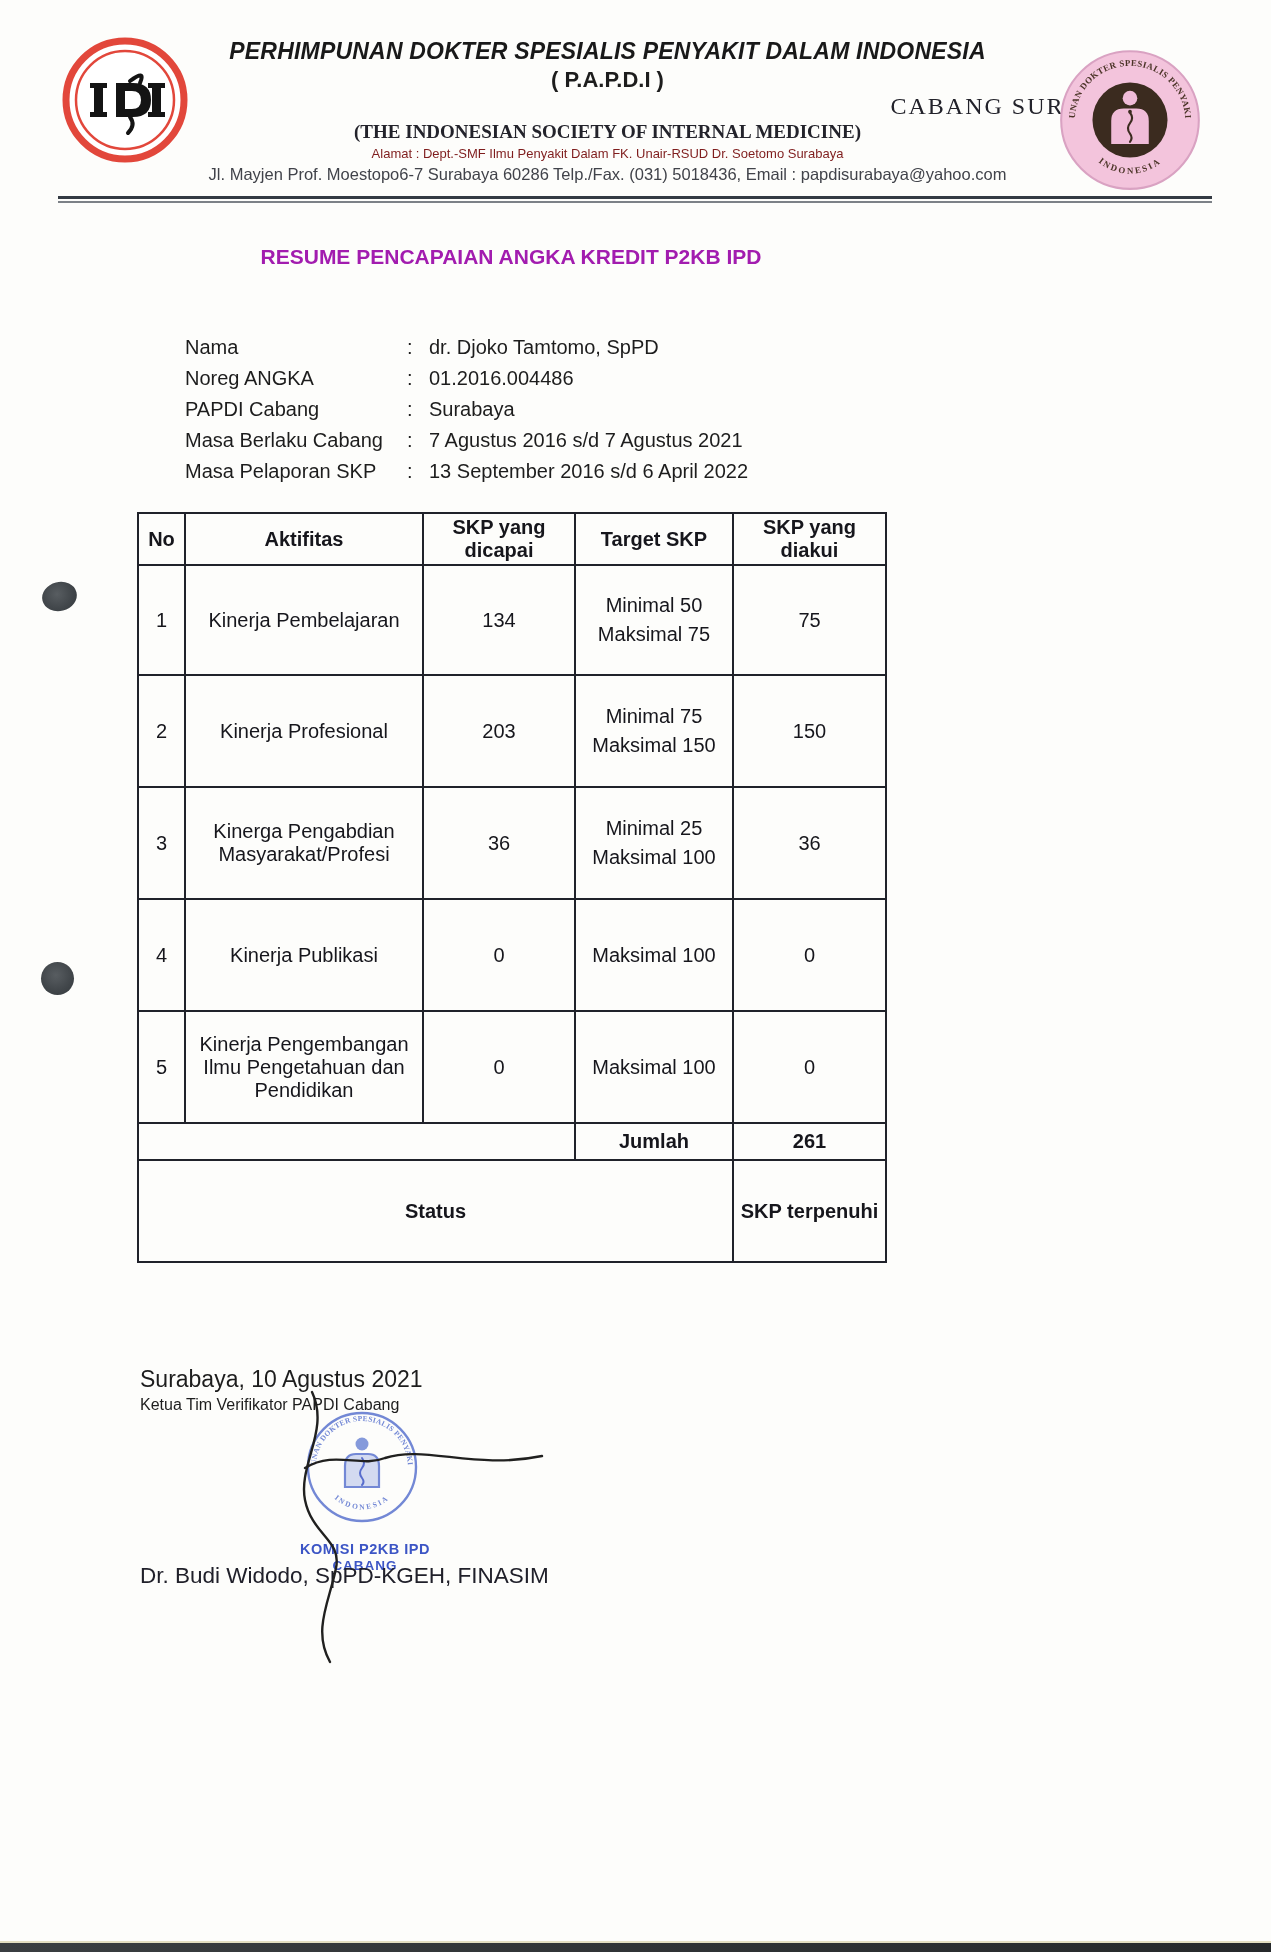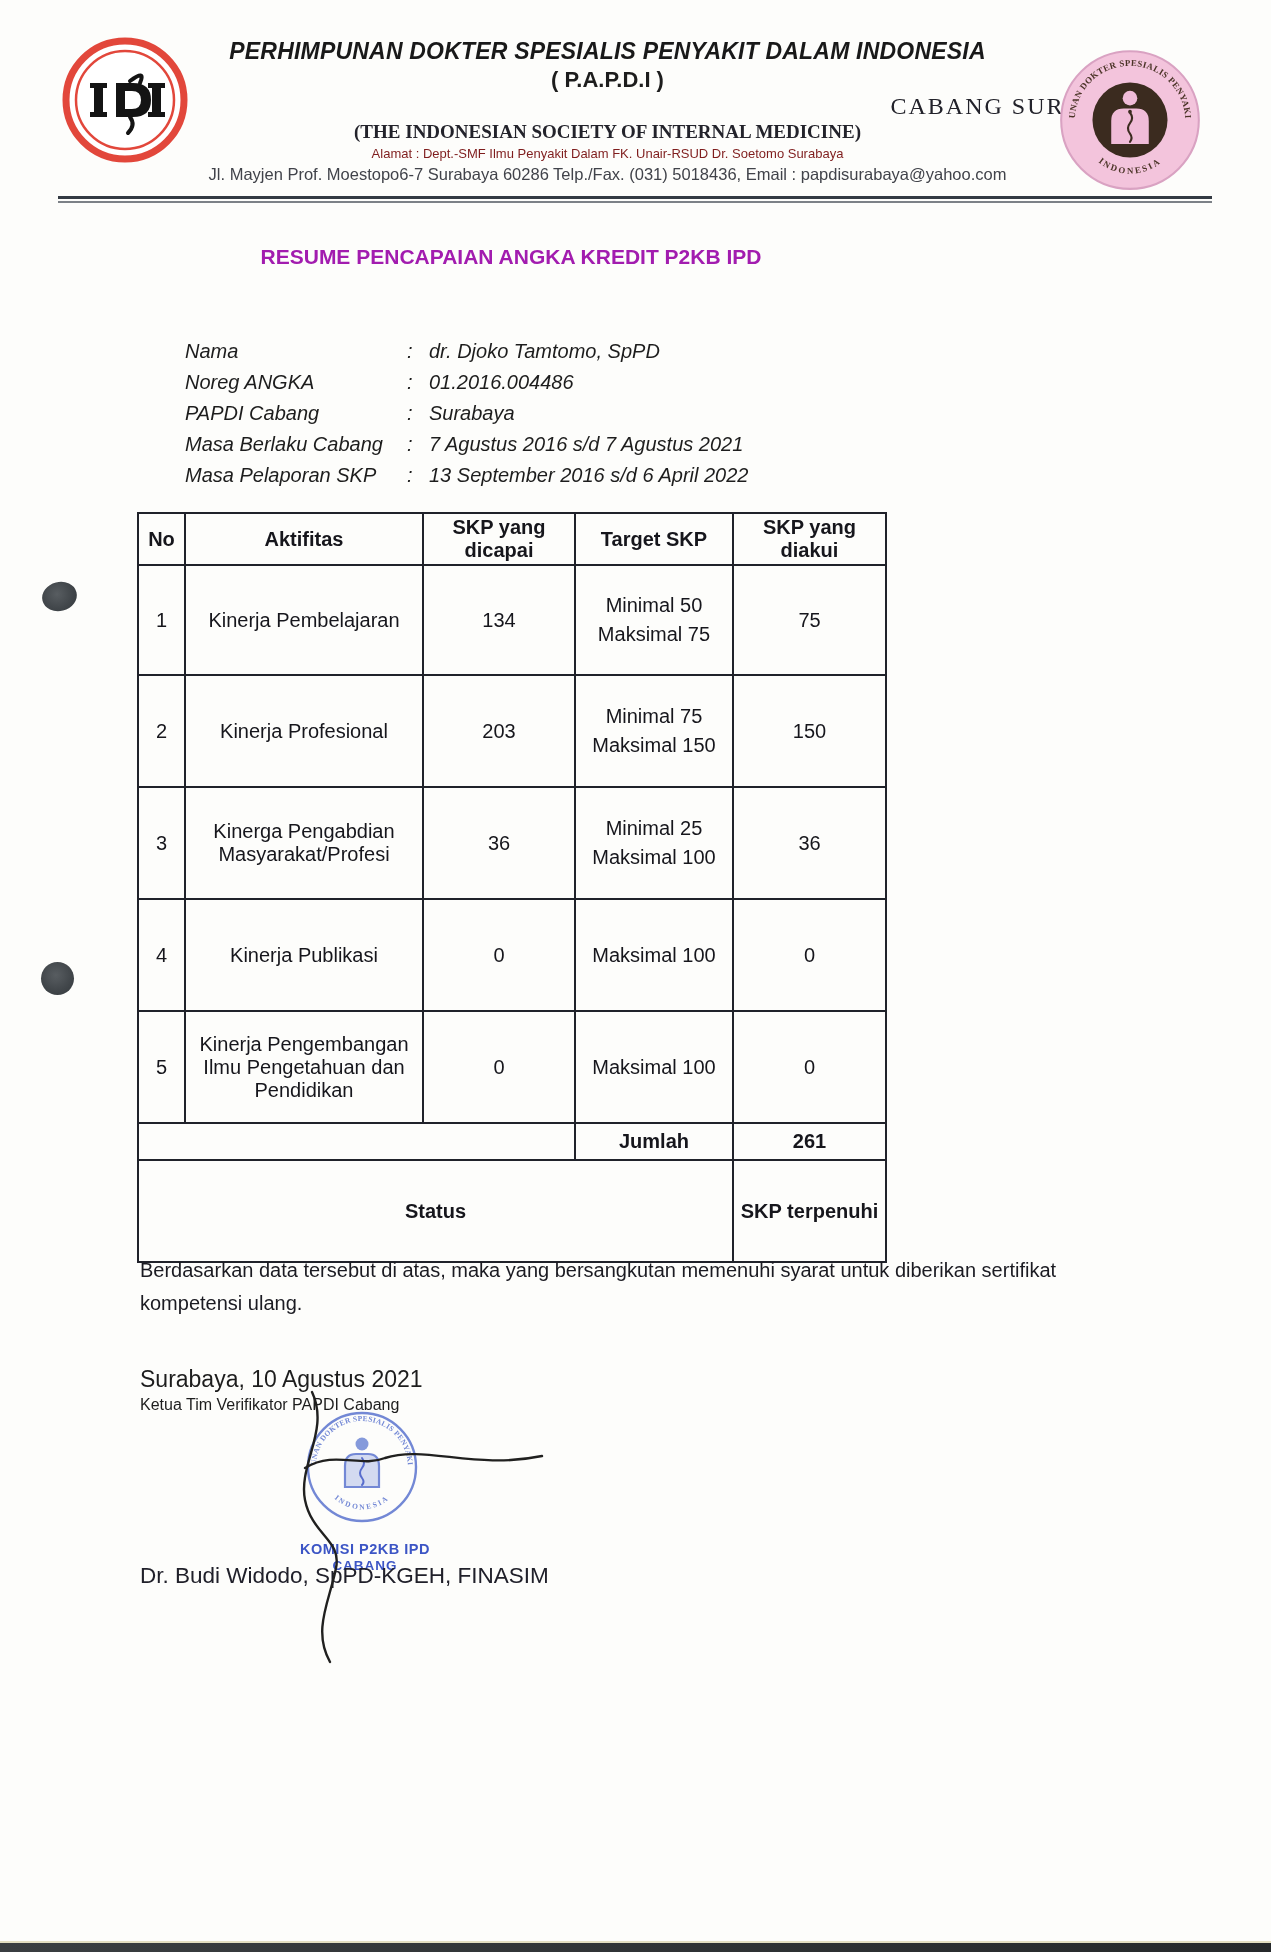--- a/index.html
+++ b/index.html
@@ -20,21 +20,21 @@
   .logo-left{position:absolute;left:60px;top:34px;width:130px;height:132px;}
   .logo-right{position:absolute;left:1056px;top:46px;width:148px;height:146px;}
   .head-rule{position:absolute;left:58px;top:196px;width:1154px;}
   .head-rule .r1{height:3px;background:#333a43;}
   .head-rule .r2{height:2px;background:transparent;}
   .head-rule .r3{height:1.5px;background:#7c8187;}
   
   .doc-title{position:absolute;left:137px;top:245px;width:748px;text-align:center;font-size:21px;font-weight:bold;color:#a21caf;}
   
   .info-block{position:absolute;left:185px;top:332px;width:760px;font-size:20px;}
-  .info-row{display:flex;height:31px;align-items:flex-end;font-style:italic;}
+  .info-row{display:flex;height:31px;align-items:center;}
   .info-label{width:222px;flex:none;}
   .info-colon{width:22px;flex:none;}
   .info-value{flex:1;}
   
   .skp-table{position:absolute;left:137px;top:512px;border-collapse:collapse;table-layout:fixed;width:748px;font-size:20px;color:#16161c;}
   .skp-table td,.skp-table th{border:2.4px solid #20222a;text-align:center;vertical-align:middle;padding:2px 6px;overflow:hidden;}
   .skp-table th{font-size:20px;font-weight:bold;}
   tr.hrow{height:40px;}
   tr.brow1{height:110px;} tr.brow{height:112px;}
   tr.jrow{height:37px;} tr.srow{height:102px;}
@@ -220,21 +220,20 @@
       <td class="bold">Jumlah</td>
       <td class="bold">261</td>
     </tr>
     <tr class="srow">
       <td colspan="4" class="bold">Status</td>
       <td class="bold">SKP terpenuhi</td>
     </tr>
   </tbody>
     </table>
 
-  <div class="closing-paragraph">Berdasarkan data tersebut di atas, maka yang bersangkutan memenuhi syarat untuk diberikan sertifikat kompetensi ulang.</div>
   <div class="place-date">Surabaya, 10 Agustus 2021</div>
   <div class="signer-role">Ketua Tim Verifikator PAPDI Cabang</div>
 
   <svg class="stamp" viewBox="0 0 150 150">
     <defs>
       <path id="stampTop" d="M 29 75 A 46 46 0 0 1 121 75"></path>
       <path id="stampBot" d="M 36 89 A 41 41 0 0 0 114 89"></path>
     </defs>
     <circle cx="75" cy="75" r="54" fill="none" stroke="#5b74cf" stroke-width="2.4"></circle>
     <text font-family="Liberation Serif, DejaVu Serif, serif" font-size="7.5" font-weight="bold" fill="#5b74cf" letter-spacing="0.3">

